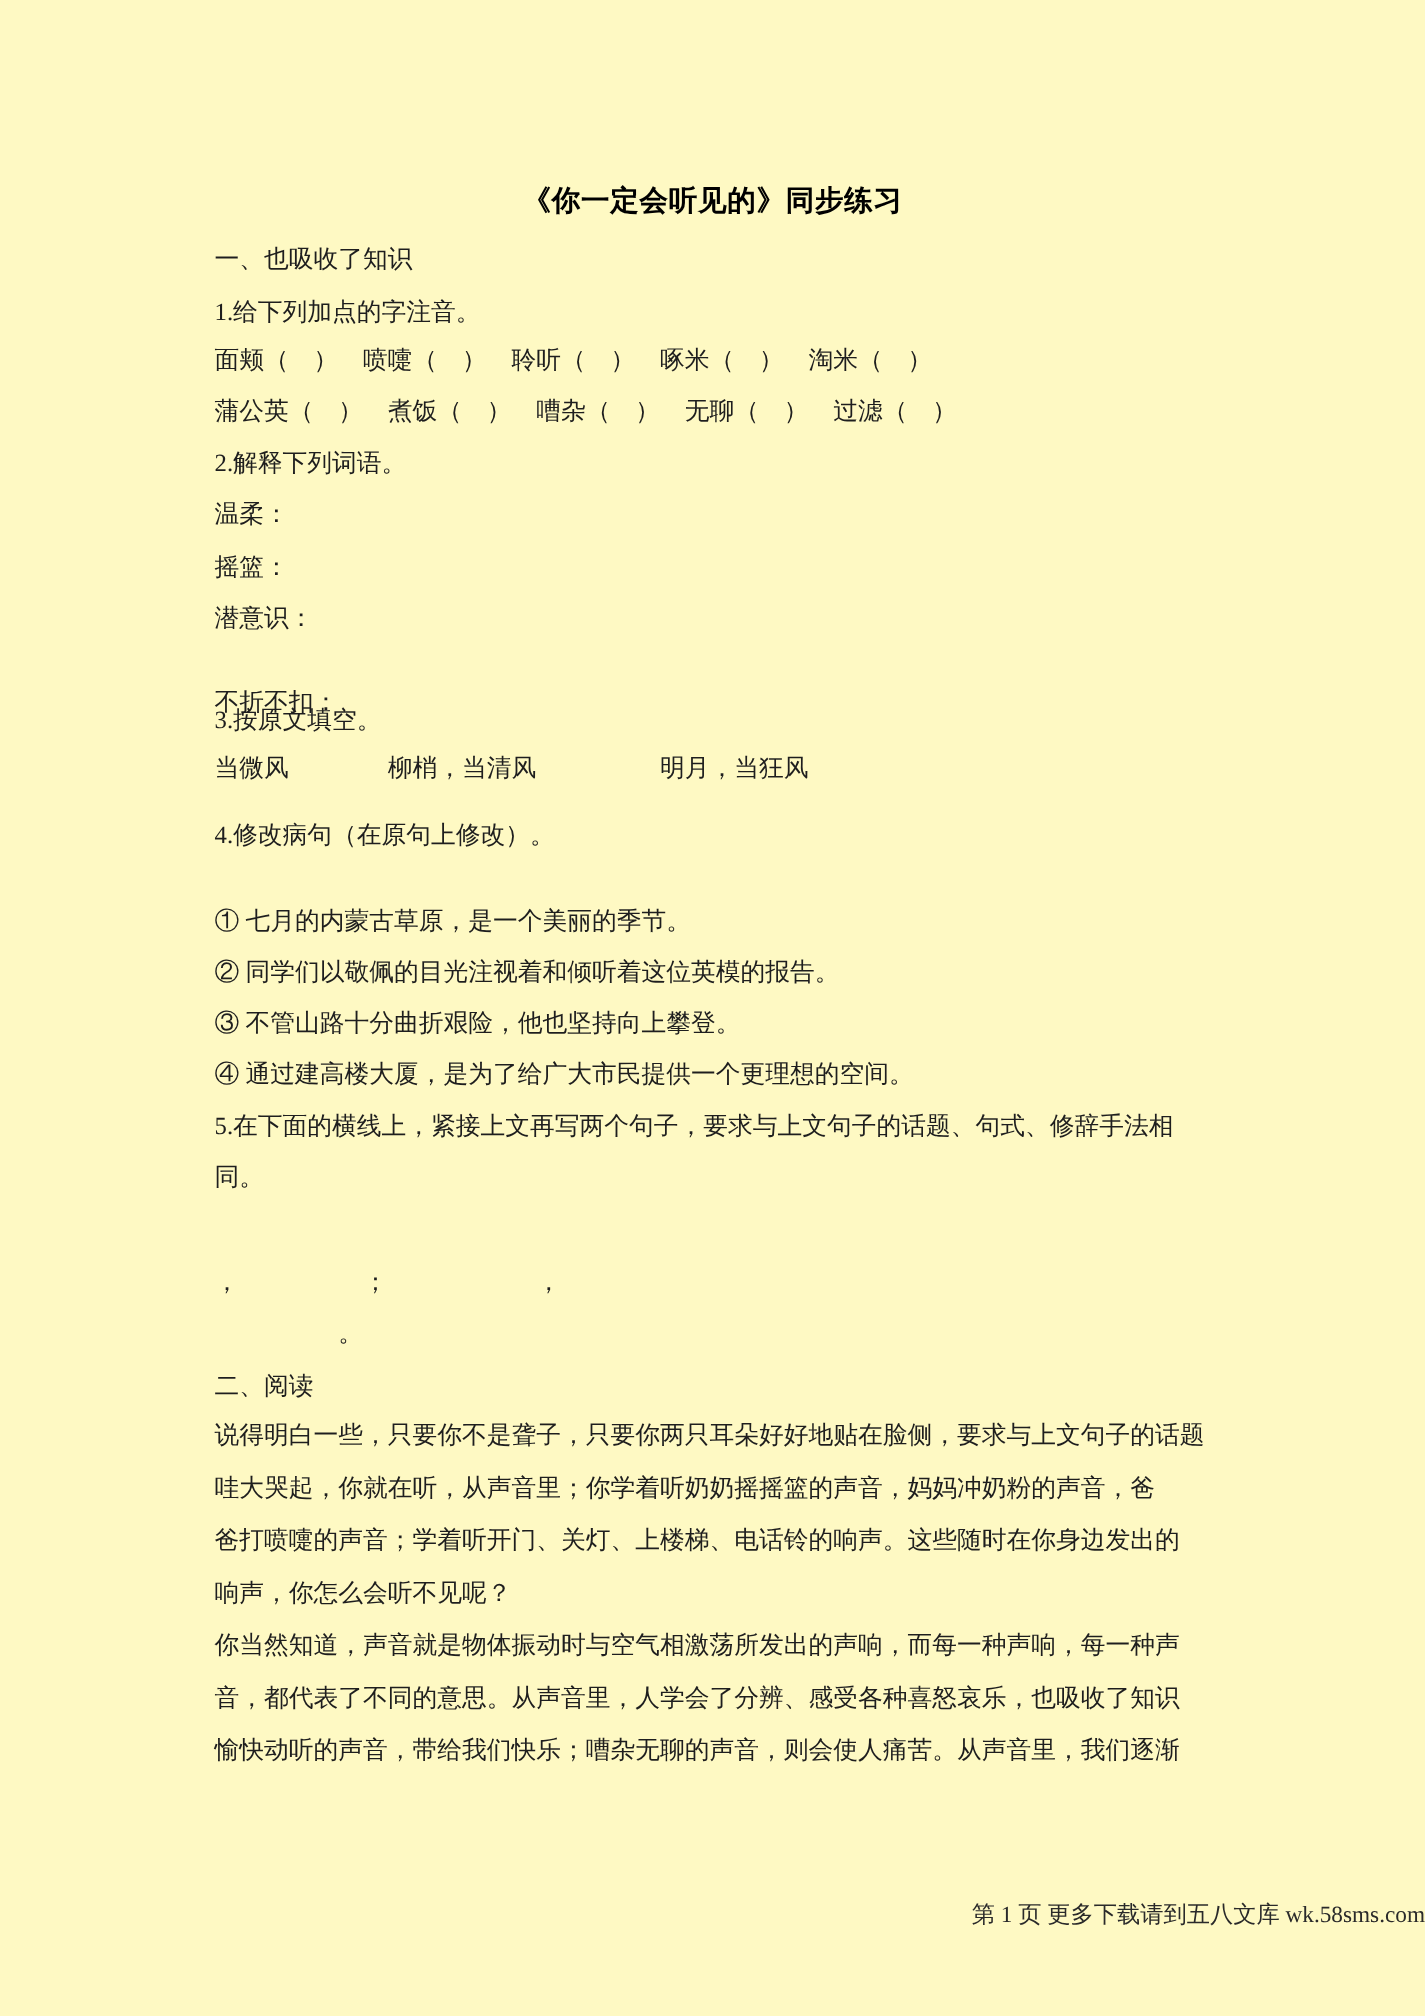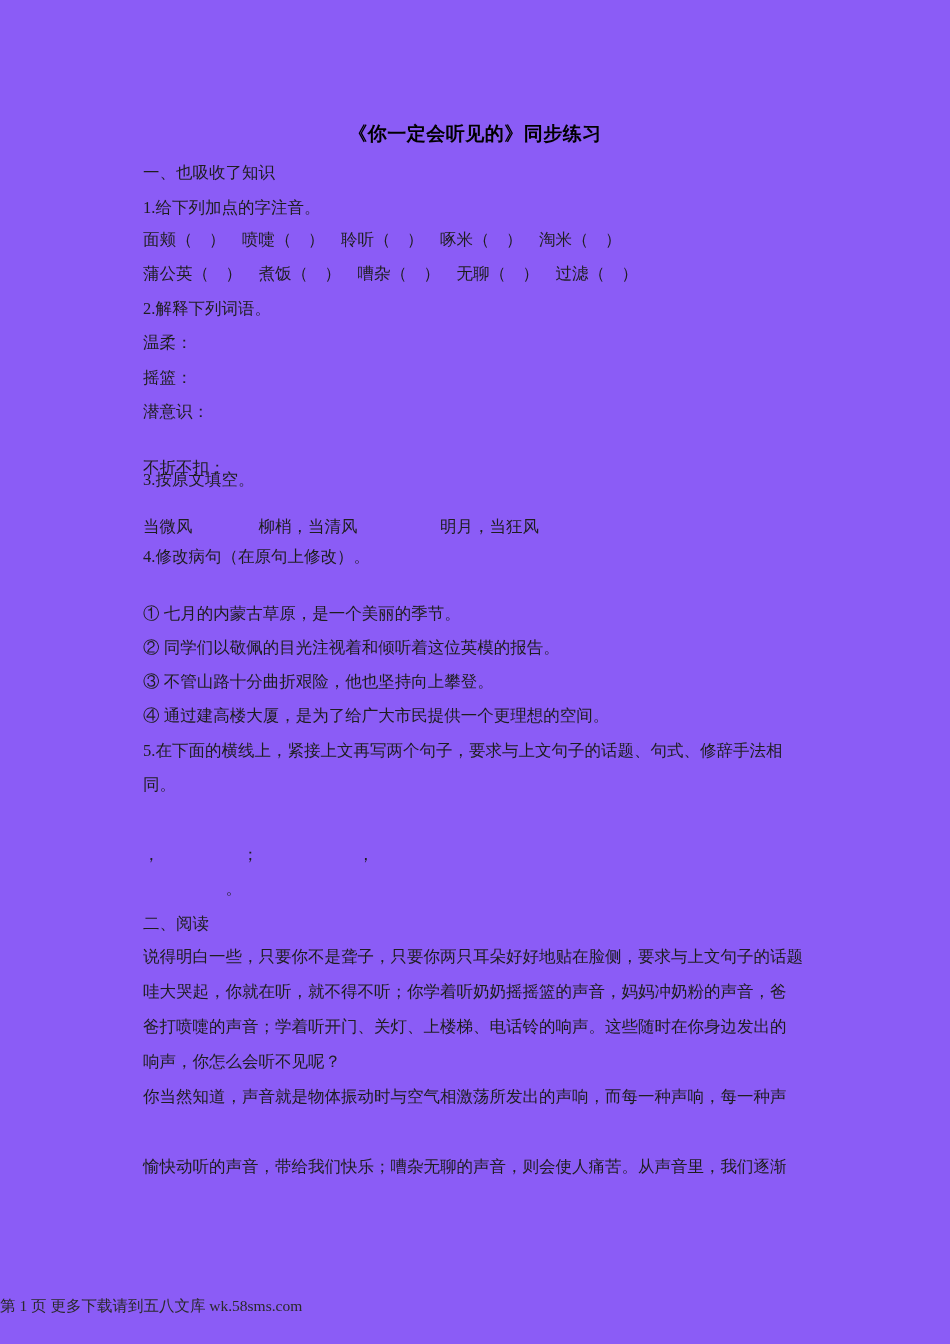--- a/index.html
+++ b/index.html
@@ -8,21 +8,21 @@
     height: 1344px;
     background: #ffffff;
     position: relative;
     font-family: "Liberation Serif", "DejaVu Serif", serif;
     color: #1e1e1e;
     overflow: hidden;
   }
   .page {
     position: absolute;
     inset: 0;
-    background: #8b5cf6;
+    background: #fef9c3;
   }
   .doc-title {
     position: absolute;
     top: 121px;
     left: 0;
     width: 950px;
     text-align: center;
     font-family: "Liberation Sans", "DejaVu Sans", sans-serif;
     font-weight: bold;
     font-size: 19px;
@@ -33,24 +33,24 @@
   .line {
     position: absolute;
     left: 143px;
     font-size: 16.5px;
     line-height: 1.3;
     white-space: pre;
     color: #1e1e1e;
   }
   .footer {
     position: absolute;
-    top: 1296px;
+    top: 1266px;
     left: 0;
     width: 950px;
-    text-align: left;
+    text-align: right;
     font-size: 15.5px;
     color: #2a2a2a;
     white-space: pre;
   }
 </style>
 </head>
 <body>
 
 <div class="page">
 
@@ -62,36 +62,37 @@
   <div class="line" style="top:229px">面颊（　）　喷嚏（　）　聆听（　）　啄米（　）　淘米（　）</div>
   <div class="line" style="top:263px">蒲公英（　）　煮饭（　）　嘈杂（　）　无聊（　）　过滤（　）</div>
 
   <div class="line" style="top:298px">2.解释下列词语。</div>
   <div class="line" style="top:332px">温柔：</div>
   <div class="line" style="top:367px">摇篮：</div>
   <div class="line" style="top:401px">潜意识：</div>
   <div class="line" style="top:457px">不折不扣：</div>
 
   <div class="line" style="top:469px">3.按原文填空。</div>
-  <div class="line" style="top:516px">当微风　　　　柳梢，当清风　　　　　明月，当狂风</div>
+  <div class="line" style="top:501px">当微风　　　　柳梢，当清风　　　　　明月，当狂风</div>
 
   <div class="line" style="top:546px">4.修改病句（在原句上修改）。</div>
   <div class="line" style="top:603px">① 七月的内蒙古草原，是一个美丽的季节。</div>
   <div class="line" style="top:637px">② 同学们以敬佩的目光注视着和倾听着这位英模的报告。</div>
   <div class="line" style="top:705px">④ 通过建高楼大厦，是为了给广大市民提供一个更理想的空间。</div>
   <div class="line" style="top:671px">③ 不管山路十分曲折艰险，他也坚持向上攀登。</div>
 
   <div class="line" style="top:740px">5.在下面的横线上，紧接上文再写两个句子，要求与上文句子的话题、句式、修辞手法相</div>
   <div class="line" style="top:774px">同。</div>
   <div class="line" style="top:844px">，　　　　　；　　　　　　，</div>
   <div class="line" style="top:878px">　　　　　。</div>
 
   <div class="line" style="top:913px">二、阅读</div>
   <div class="line" style="top:946px">说得明白一些，只要你不是聋子，只要你两只耳朵好好地贴在脸侧，要求与上文句子的话题</div>
-  <div class="line" style="top:981px">哇大哭起，你就在听，就不得不听；你学着听奶奶摇摇篮的声音，妈妈冲奶粉的声音，爸</div>
+  <div class="line" style="top:981px">哇大哭起，你就在听，从声音里；你学着听奶奶摇摇篮的声音，妈妈冲奶粉的声音，爸</div>
   <div class="line" style="top:1016px">爸打喷嚏的声音；学着听开门、关灯、上楼梯、电话铃的响声。这些随时在你身边发出的</div>
   <div class="line" style="top:1051px">响声，你怎么会听不见呢？</div>
   <div class="line" style="top:1086px">你当然知道，声音就是物体振动时与空气相激荡所发出的声响，而每一种声响，每一种声</div>
+  <div class="line" style="top:1121px">音，都代表了不同的意思。从声音里，人学会了分辨、感受各种喜怒哀乐，也吸收了知识</div>
   <div class="line" style="top:1156px">愉快动听的声音，带给我们快乐；嘈杂无聊的声音，则会使人痛苦。从声音里，我们逐渐</div>
 
   <div class="footer">第 1 页 更多下载请到五八文库 wk.58sms.com</div>
 
 </div>
 
 </body></html>

